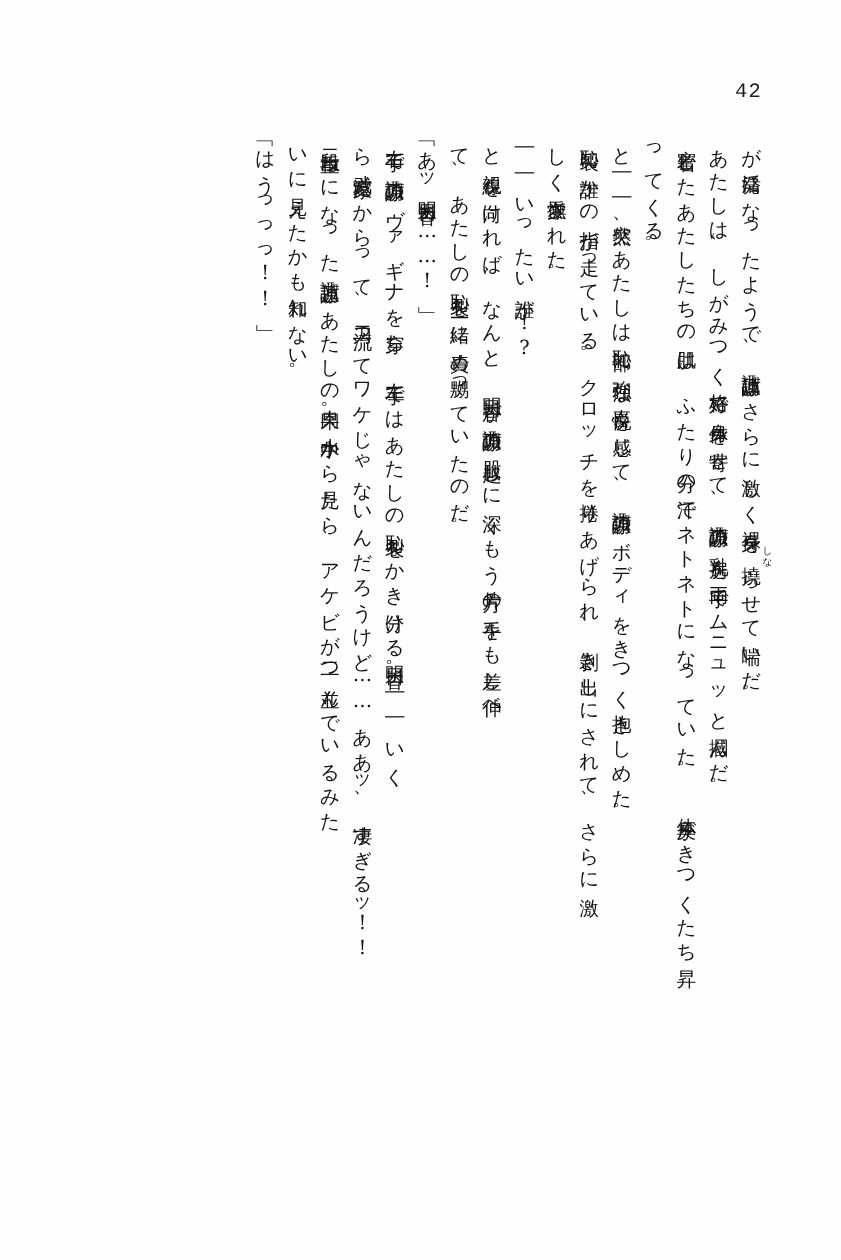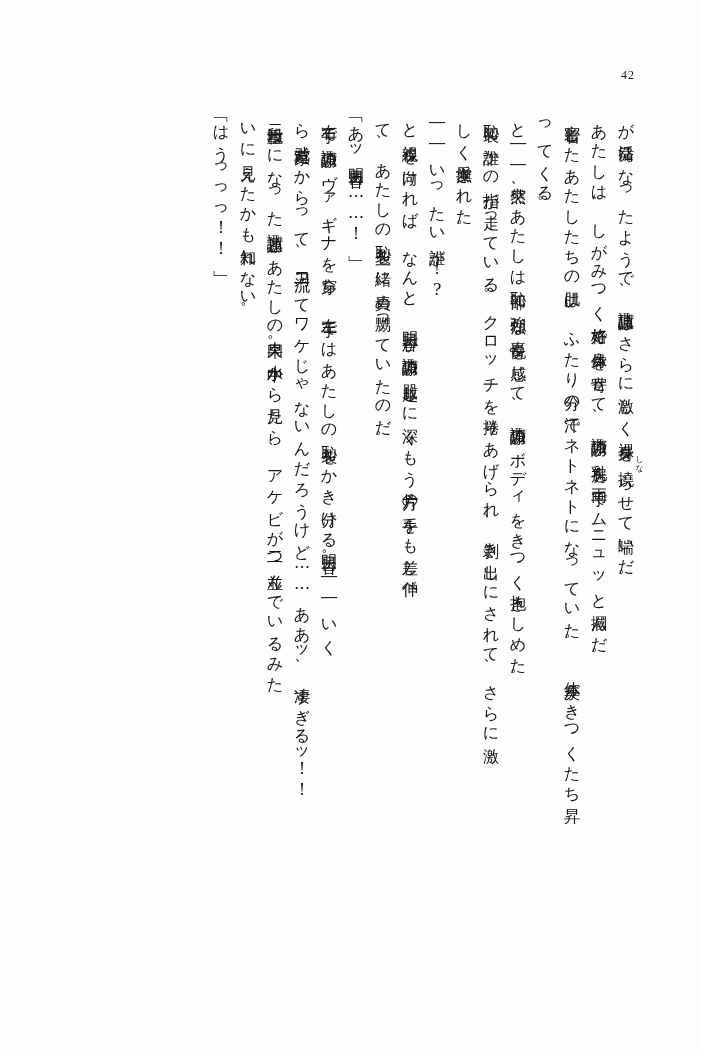--- a/index.html
+++ b/index.html
@@ -17,22 +17,22 @@
   }
   .page {
     position: absolute;
     inset: 0;
     background: #fefefe;
   }
   .page-number {
     position: absolute;
     top: 68px;
     right: 66px;
-    font-family: Liberation Serif, serif;
-    font-size: 12px;
+    font-family: Liberation Mono, monospace;
+    font-size: 17px;
     letter-spacing: 1px;
     color: #1a1a1a;
   }
   .text-body {
     position: absolute;
     top: 112px;
     right: 58px;
     left: 58px;
     bottom: 52px;
     display: flex;

